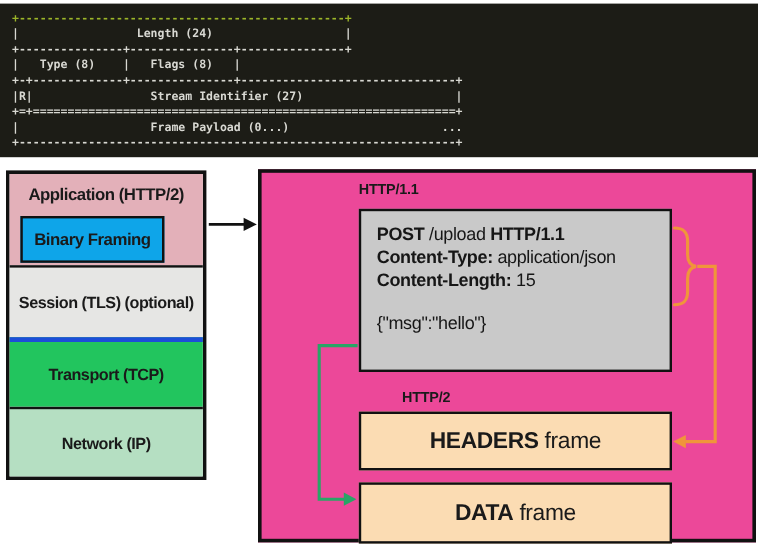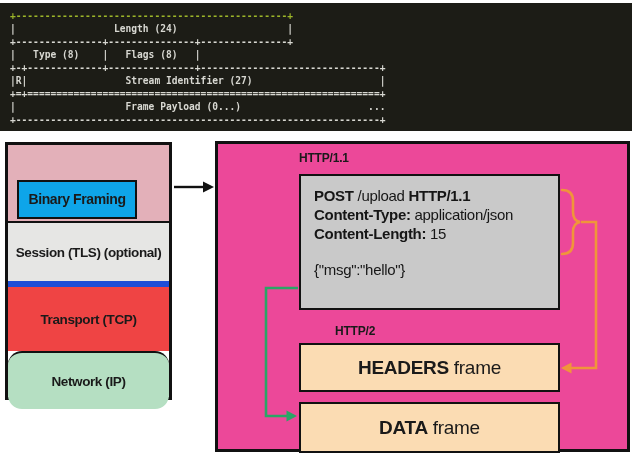--- a/index.html
+++ b/index.html
@@ -29,22 +29,22 @@
     font-weight:bold;font-size:13.5px;color:#1a1a1a;letter-spacing:-0.4px;white-space:nowrap;
   }
   .layer.app{height:76px;background:#e3b0b9;align-items:flex-start;}
   .layer.app .layer-label{margin-top:9px;font-size:14px;}
   .binary{
     position:absolute;left:9px;top:35px;width:120px;height:39px;
     background:#0ea5e9;border:2px solid #111;box-sizing:border-box;
     display:flex;align-items:flex-start;justify-content:center;
   }
   .layer.session{height:60px;background:#e6e6e4;border-top:2px solid #111;}
-  .layer.transport{height:70px;background:#ef4444;border-top:6px solid #1d4ed8;}
-  .layer.network{height:58px;background:#b5dfc2;border-top:2px solid #111;border-radius:14px;}
+  .layer.transport{height:58px;background:#22c55e;border-top:4px solid #1d4ed8;}
+  .layer.network{height:58px;background:#b5dfc2;border-top:2px solid #111;}
   
   .panel{
     position:absolute;left:215px;top:141px;width:415px;height:311px;
     border:3px solid #111;box-sizing:border-box;background:#ec4899;padding-left:20px;
   }
   .proto-label{
     position:absolute;font-weight:bold;font-size:12px;color:#1a1a1a;letter-spacing:-0.2px;
   }
   .lbl-http11{left:81px;top:7px;}
   .lbl-http2{left:81px;top:180px;margin-left:36px;}
@@ -78,20 +78,21 @@
   <div class="tline">|   Type (8)    |   Flags (8)   |</div>
   <div class="tline">+-+-------------+---------------+-------------------------------+</div>
   <div class="tline">|R|                 Stream Identifier (27)                      |</div>
   <div class="tline">+=+=============================================================+</div>
   <div class="tline">|                   Frame Payload (0...)                      ...</div>
   <div class="tline">+---------------------------------------------------------------+</div>
 </div>
 
 <div class="stack">
   <div class="layer app">
+    <span class="layer-label">Application (HTTP/2)</span>
     <div class="binary">
       <span class="layer-label">Binary Framing</span>
     </div>
   </div>
   <div class="layer session">
     <span class="layer-label">Session (TLS) (optional)</span>
   </div>
   <div class="layer transport">
     <span class="layer-label">Transport (TCP)</span>
   </div>

